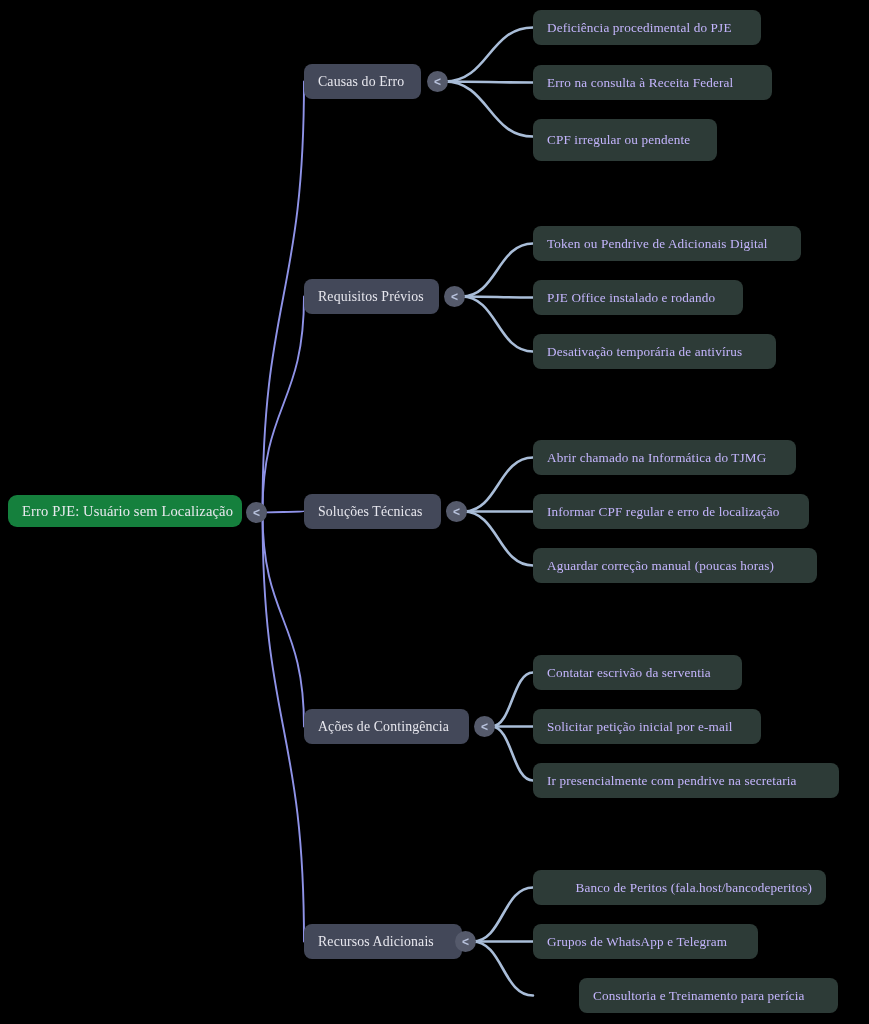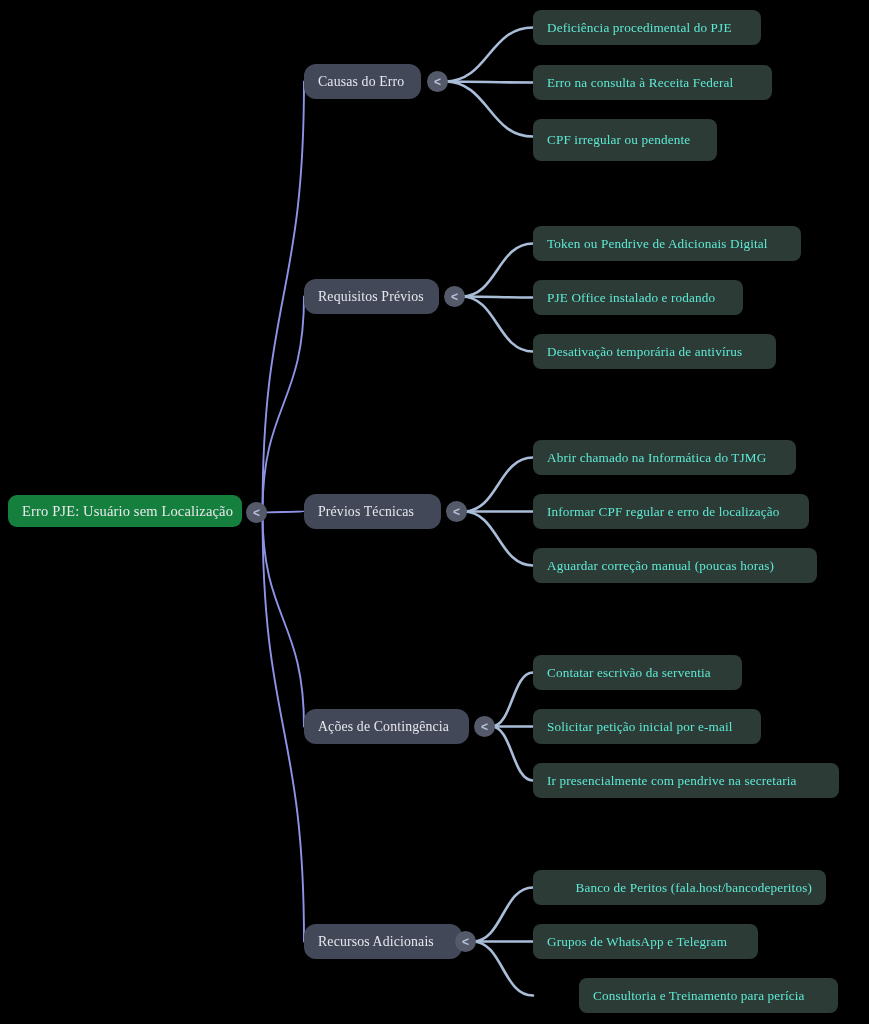--- a/index.html
+++ b/index.html
@@ -39,25 +39,24 @@
   .node-root {
     background: #15803d;
     color: #e9e9ef;
     font-size: 14.5px;
     border-radius: 9px;
   }
   .node-branch {
     background: #434859;
     color: #e7e7ee;
     font-size: 13.8px;
-    border-radius: 12px;
   }
   .node-leaf {
     background: #2d3b37;
-    color: #5eead4;
+    color: #c4b5fd;
     font-size: 13.2px;
   }
   .toggle {
     position: absolute;
     width: 21px;
     height: 21px;
     border-radius: 50%;
     background: #555a6b;
     color: #b9c3dd;
     display: flex;
@@ -121,21 +120,21 @@
       <div class="node node-leaf" style="left: 533px; top: 226px; width: 268px; height: 35px;">
         <span>Token ou Pendrive de Adicionais Digital</span>
       </div>
       <div class="node node-leaf" style="left: 533px; top: 280px; width: 210px; height: 35px;">
         <span>PJE Office instalado e rodando</span>
       </div>
       <div class="node node-leaf" style="left: 533px; top: 334px; width: 243px; height: 35px;">
         <span>Desativação temporária de antivírus</span>
       </div>
       <div class="node node-branch" style="left: 304px; top: 494px; width: 137px; height: 35px;">
-        <span>Prévios Técnicas</span>
+        <span>Soluções Técnicas</span>
       </div>
       <div class="toggle" style="left: 446px; top: 501px;">&lt;</div>
       <div class="node node-leaf" style="left: 533px; top: 440px; width: 263px; height: 35px;">
         <span>Abrir chamado na Informática do TJMG</span>
       </div>
       <div class="node node-leaf" style="left: 533px; top: 494px; width: 276px; height: 35px;">
         <span>Informar CPF regular e erro de localização</span>
       </div>
       <div class="node node-leaf" style="left: 533px; top: 548px; width: 284px; height: 35px;">
         <span>Aguardar correção manual (poucas horas)</span>

